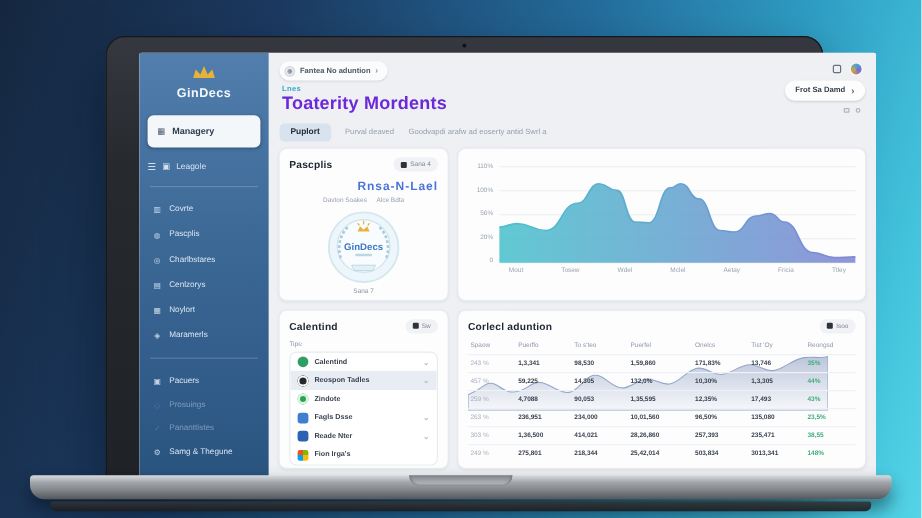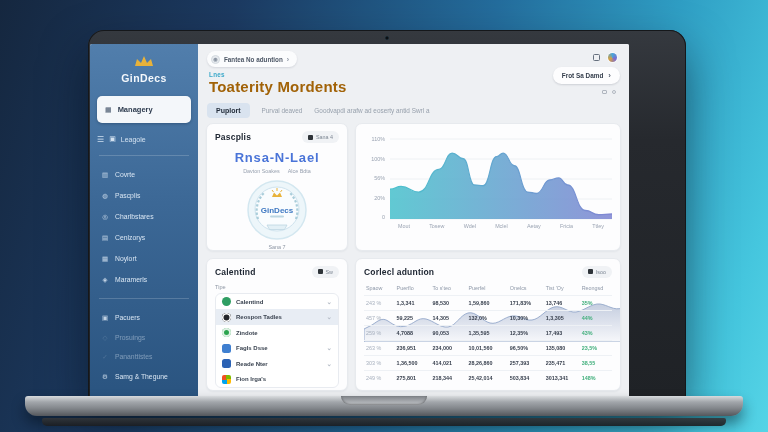--- a/index.html
+++ b/index.html
@@ -9,21 +9,21 @@
   .stage { position:relative; width:768px; height:432px;
     background:linear-gradient(108deg,#15273f 0%,#1c3a61 26%,#246d9d 55%,#2f9ec4 75%,#45c6de 92%,#55d4e6 100%); }
 
   
   .laptop-screen { position:absolute; left:88px; top:30px; width:598px; height:368px;
     background:linear-gradient(180deg,#35393f,#26292e 30%,#1f2226);
     border-radius:16px 16px 0 0;
     box-shadow:0 22px 46px rgba(4,10,20,.5), inset 0 0 0 1px #15171a; }
   .camera { position:absolute; left:297px; top:6px; width:4px; height:4px; border-radius:50%;
     background:#0b0d10; box-shadow:inset 0 0 1px #3d6a84; }
-  .screen-inner { position:absolute; left:2px; top:14px; width:539px; height:354px;
+  .screen-inner { position:absolute; left:28px; top:14px; width:614px; height:354px;
     background:#eef0f3; border-radius:2px; overflow:hidden; display:flex; }
   .laptop-base { position:absolute; left:25px; top:396px; width:718px; height:20px;
     background:linear-gradient(180deg,#d8dbde 0%,#a2a6ab 30%,#84888d 60%,#54575c 100%);
     border-radius:3px 3px 12px 12px; box-shadow:0 8px 14px rgba(3,8,16,.45); }
   .base-notch { position:absolute; left:50%; top:0; transform:translateX(-50%);
     width:86px; height:9px; border-radius:0 0 9px 9px;
     background:linear-gradient(180deg,#7e8287,#c3c6ca); box-shadow:inset 0 -1px 2px rgba(0,0,0,.35); }
   .base-under { position:absolute; left:42px; top:418px; width:684px; height:8px;
     background:linear-gradient(180deg,#33363a,#1b1d20); border-radius:2px 2px 5px 5px; opacity:.9; }
 
@@ -53,21 +53,21 @@
     border-radius:9px; display:flex; align-items:center; gap:4px; padding:0 8px 0 4px;
     box-shadow:0 1px 2px rgba(25,35,55,.12); font-size:6.3px; color:#4c5665; font-weight:600;}
   .crumb-ico { width:9px; height:9px; border-radius:50%; background:#e7ebef; border:1px solid #d3d9df;
     display:flex; align-items:center; justify-content:center; font-size:5px; color:#8b95a2; }
   .crumb .chev { color:#8a93a0; font-size:7px; }
   .top-icons { position:absolute; right:12px; top:9px; display:flex; gap:8px; align-items:center; }
   .icon-sq { width:7px; height:7px; border:1px solid #66707e; border-radius:1.5px; }
   .avatar { width:9px; height:9px; border-radius:50%;
     background:conic-gradient(#4aa4d8,#7a6bd0,#d8a13c,#4aa4d8); box-shadow:0 0 0 1px rgba(255,255,255,.5); }
   .eyebrow { position:absolute; left:11px; top:27px; font-size:6.3px; font-weight:700; color:#3aa8c9; letter-spacing:.3px; }
-  .page-title { position:absolute; left:11px; top:34px; font-size:15px; font-weight:800; color:#a16207; letter-spacing:.2px; }
+  .page-title { position:absolute; left:11px; top:34px; font-size:15px; font-weight:800; color:#6d28d9; letter-spacing:.2px; }
   .action-pill { position:absolute; right:9px; top:23px; height:17px; background:#fdfdfe; border:none;
     border-radius:9px; display:flex; align-items:center; gap:5px; padding:0 9px;
     font-size:6.4px; font-weight:700; color:#333d4b; box-shadow:0 1px 2px rgba(25,35,55,.15); font-family:inherit;}
   .action-pill .chev { font-size:8px; color:#5a6473; }
   .minis { position:absolute; right:13px; top:46px; display:flex; gap:5px; align-items:center; opacity:.55; }
   .mini-a { width:5px; height:4px; border:1px solid #7d8694; border-radius:1px; }
   .mini-b { width:4px; height:4px; border:1px solid #7d8694; border-radius:50%; }
   .tabs { position:absolute; left:9px; top:58px; display:flex; align-items:center; gap:12px; height:17px; }
   .tab { font-size:6.4px; color:#97a0ac; white-space:nowrap; }
   .tab.active { background:#d9e3ef; color:#222c3a; font-weight:700; font-size:7px;
@@ -78,21 +78,21 @@
     display:grid; grid-template-columns:142px 1fr; grid-template-rows:1fr 1.04fr; gap:7px; }
   .card { background:#fdfdfe; border-radius:7px; border:1px solid #e7eaee; padding:7px 8px;
     box-shadow:0 1px 2px rgba(25,35,55,.05); position:relative; overflow:hidden; }
   .card-head { display:flex; align-items:center; justify-content:space-between; }
   .card-title { font-size:8.5px; font-weight:800; color:#202834; letter-spacing:.2px; }
   .card-badge { display:flex; align-items:center; gap:3px; background:#f0f2f5; border-radius:7px;
     height:12px; padding:0 6px; font-size:5.4px; color:#7e8794; border:none; font-family:inherit; }
   .badge-glyph { width:5px; height:5px; background:#2e3338; border-radius:1px; }
 
   
-  .pot-link { margin-top:7px; text-align:center; font-size:13px; font-weight:800; color:#4a74d8; letter-spacing:.8px; }
+  .pot-link { margin-top:7px; text-align:right; font-size:10px; font-weight:800; color:#4a74d8; letter-spacing:.8px; }
   .pot-names { margin-top:3px; display:flex; justify-content:center; gap:8px; font-size:5.4px; color:#99a2b0; }
   .emblem-wrap { display:flex; justify-content:center; margin-top:5px; }
   .pot-caption { margin-top:3px; text-align:center; font-size:5.4px; color:#8b94a2; }
 
   
   .chart-wrap { display:flex; margin-top:5px; }
   .yaxis { width:26px; height:84px; display:flex; flex-direction:column; justify-content:space-between;
     align-items:flex-end; padding-right:5px; font-size:5.4px; color:#9aa3b2; }
   .plot { flex:1; position:relative; height:84px; }
   .plot svg { position:absolute; inset:0; width:100%; height:100%; }

